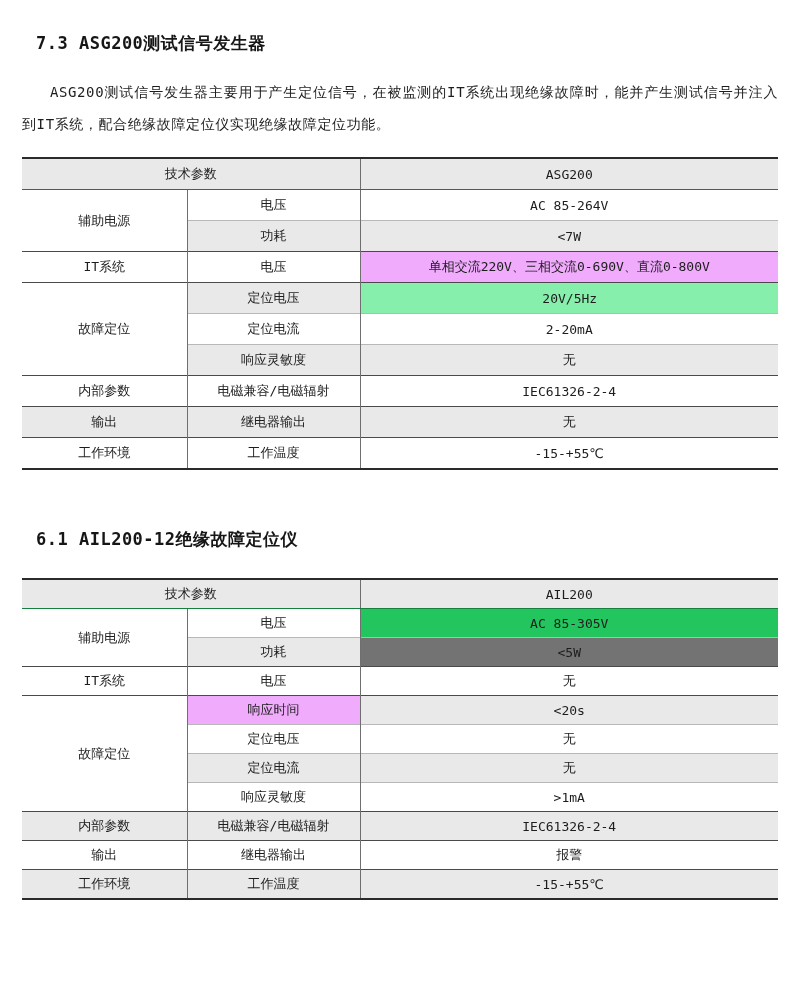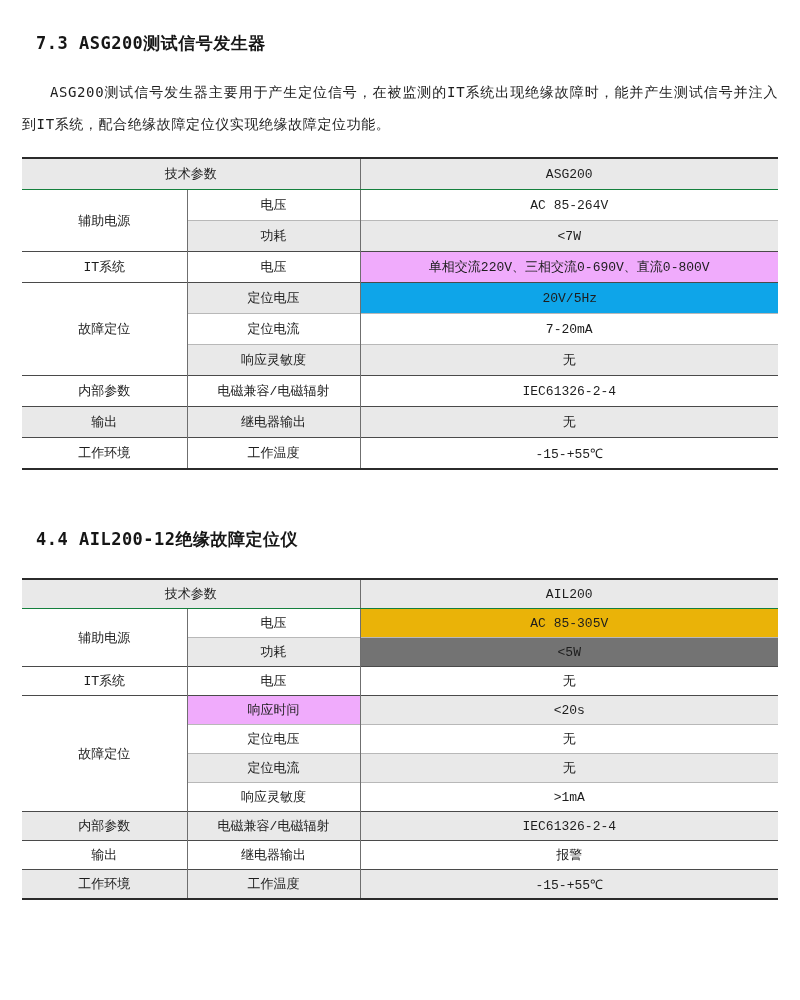--- a/index.html
+++ b/index.html
@@ -46,21 +46,21 @@
   table.spec td{
     padding:0 6px;
     text-align:center;
     vertical-align:middle;
     overflow:hidden;
     white-space:nowrap;
   }
   table.t1 td{height:30px;}
   table.t2 td{height:28px;}
   table.spec td.hdr{background:#e9e9e9;border-bottom:1px solid #15803d;}
-  table.spec td.vline{border-left:1px solid #6f6f6f;font-family:Liberation Mono, monospace;}
+  table.spec td.vline{border-left:1px solid #6f6f6f;}
   table.spec td.gsep{border-top:1px solid #4a4a4a;}
   table.spec td.rsep{border-top:1px solid #b8b8b8;}
 </style>
 </head>
 <body>
 
 <div class="page">
 
   <section>
     <h2 class="heading">7.3 ASG200测试信号发生器</h2>
@@ -88,25 +88,25 @@
             <td class="vline rsep" style="background: rgb(233, 233, 233);">&lt;7W</td>
           </tr>
           <tr>
             <td class="cat gsep" rowspan="1" style="background: rgb(255, 255, 255);">IT系统</td>
             <td class="vline gsep" style="background: rgb(255, 255, 255);">电压</td>
             <td class="vline gsep" style="background: #f0abfc;">单相交流220V、三相交流0-690V、直流0-800V</td>
           </tr>
           <tr>
             <td class="cat gsep" rowspan="3" style="background: rgb(255, 255, 255);">故障定位</td>
             <td class="vline gsep" style="background: rgb(233, 233, 233);">定位电压</td>
-            <td class="vline gsep" style="background: #0ea5e9; padding-left: 7px;">20V/5Hz</td>
+            <td class="vline gsep" style="background: #86efac; padding-left: 7px;">20V/5Hz</td>
           </tr>
           <tr>
             <td class="vline rsep" style="background: rgb(255, 255, 255);">定位电流</td>
-            <td class="vline rsep" style="background: rgb(255, 255, 255);">7-20mA</td>
+            <td class="vline rsep" style="background: rgb(255, 255, 255);">2-20mA</td>
           </tr>
           <tr>
             <td class="vline rsep" style="background: rgb(233, 233, 233);">响应灵敏度</td>
             <td class="vline rsep" style="background: rgb(233, 233, 233);">无</td>
           </tr>
           <tr>
             <td class="cat gsep" rowspan="1" style="background: rgb(255, 255, 255);">内部参数</td>
             <td class="vline gsep" style="background: rgb(255, 255, 255);">电磁兼容/电磁辐射</td>
             <td class="vline gsep" style="background: rgb(255, 255, 255);">IEC61326-2-4</td>
           </tr>
@@ -118,38 +118,38 @@
           <tr>
             <td class="cat gsep" rowspan="1" style="background: rgb(255, 255, 255);">工作环境</td>
             <td class="vline gsep" style="background: rgb(255, 255, 255);">工作温度</td>
             <td class="vline gsep" style="background: rgb(255, 255, 255);">-15-+55℃</td>
           </tr>
         </tbody>
       </table>
   </section>
 
   <section>
-    <h2 class="heading heading2">4.4 AIL200-12绝缘故障定位仪</h2>
+    <h2 class="heading heading2">6.1 AIL200-12绝缘故障定位仪</h2>
     <table class="spec t2">
       <colgroup>
         <col style="width:165px">
         <col style="width:173px">
         <col style="width:418px">
       </colgroup>
     <thead>
           <tr>
             <td class="hdr" colspan="2">技术参数</td>
             <td class="hdr vline">AIL200</td>
           </tr>
         </thead>
         <tbody>
           <tr>
             <td class="cat gsep" rowspan="2" style="background: rgb(255, 255, 255);">辅助电源</td>
             <td class="vline gsep" style="background: rgb(255, 255, 255);">电压</td>
-            <td class="vline gsep" style="background: #eab308;">AC 85-305V</td>
+            <td class="vline gsep" style="background: #22c55e;">AC 85-305V</td>
           </tr>
           <tr>
             <td class="vline rsep" style="background: rgb(233, 233, 233);">功耗</td>
             <td class="vline rsep" style="background: #737373;">&lt;5W</td>
           </tr>
           <tr>
             <td class="cat gsep" rowspan="1" style="background: rgb(255, 255, 255);">IT系统</td>
             <td class="vline gsep" style="background: rgb(255, 255, 255);">电压</td>
             <td class="vline gsep" style="background: rgb(255, 255, 255);">无</td>
           </tr>

